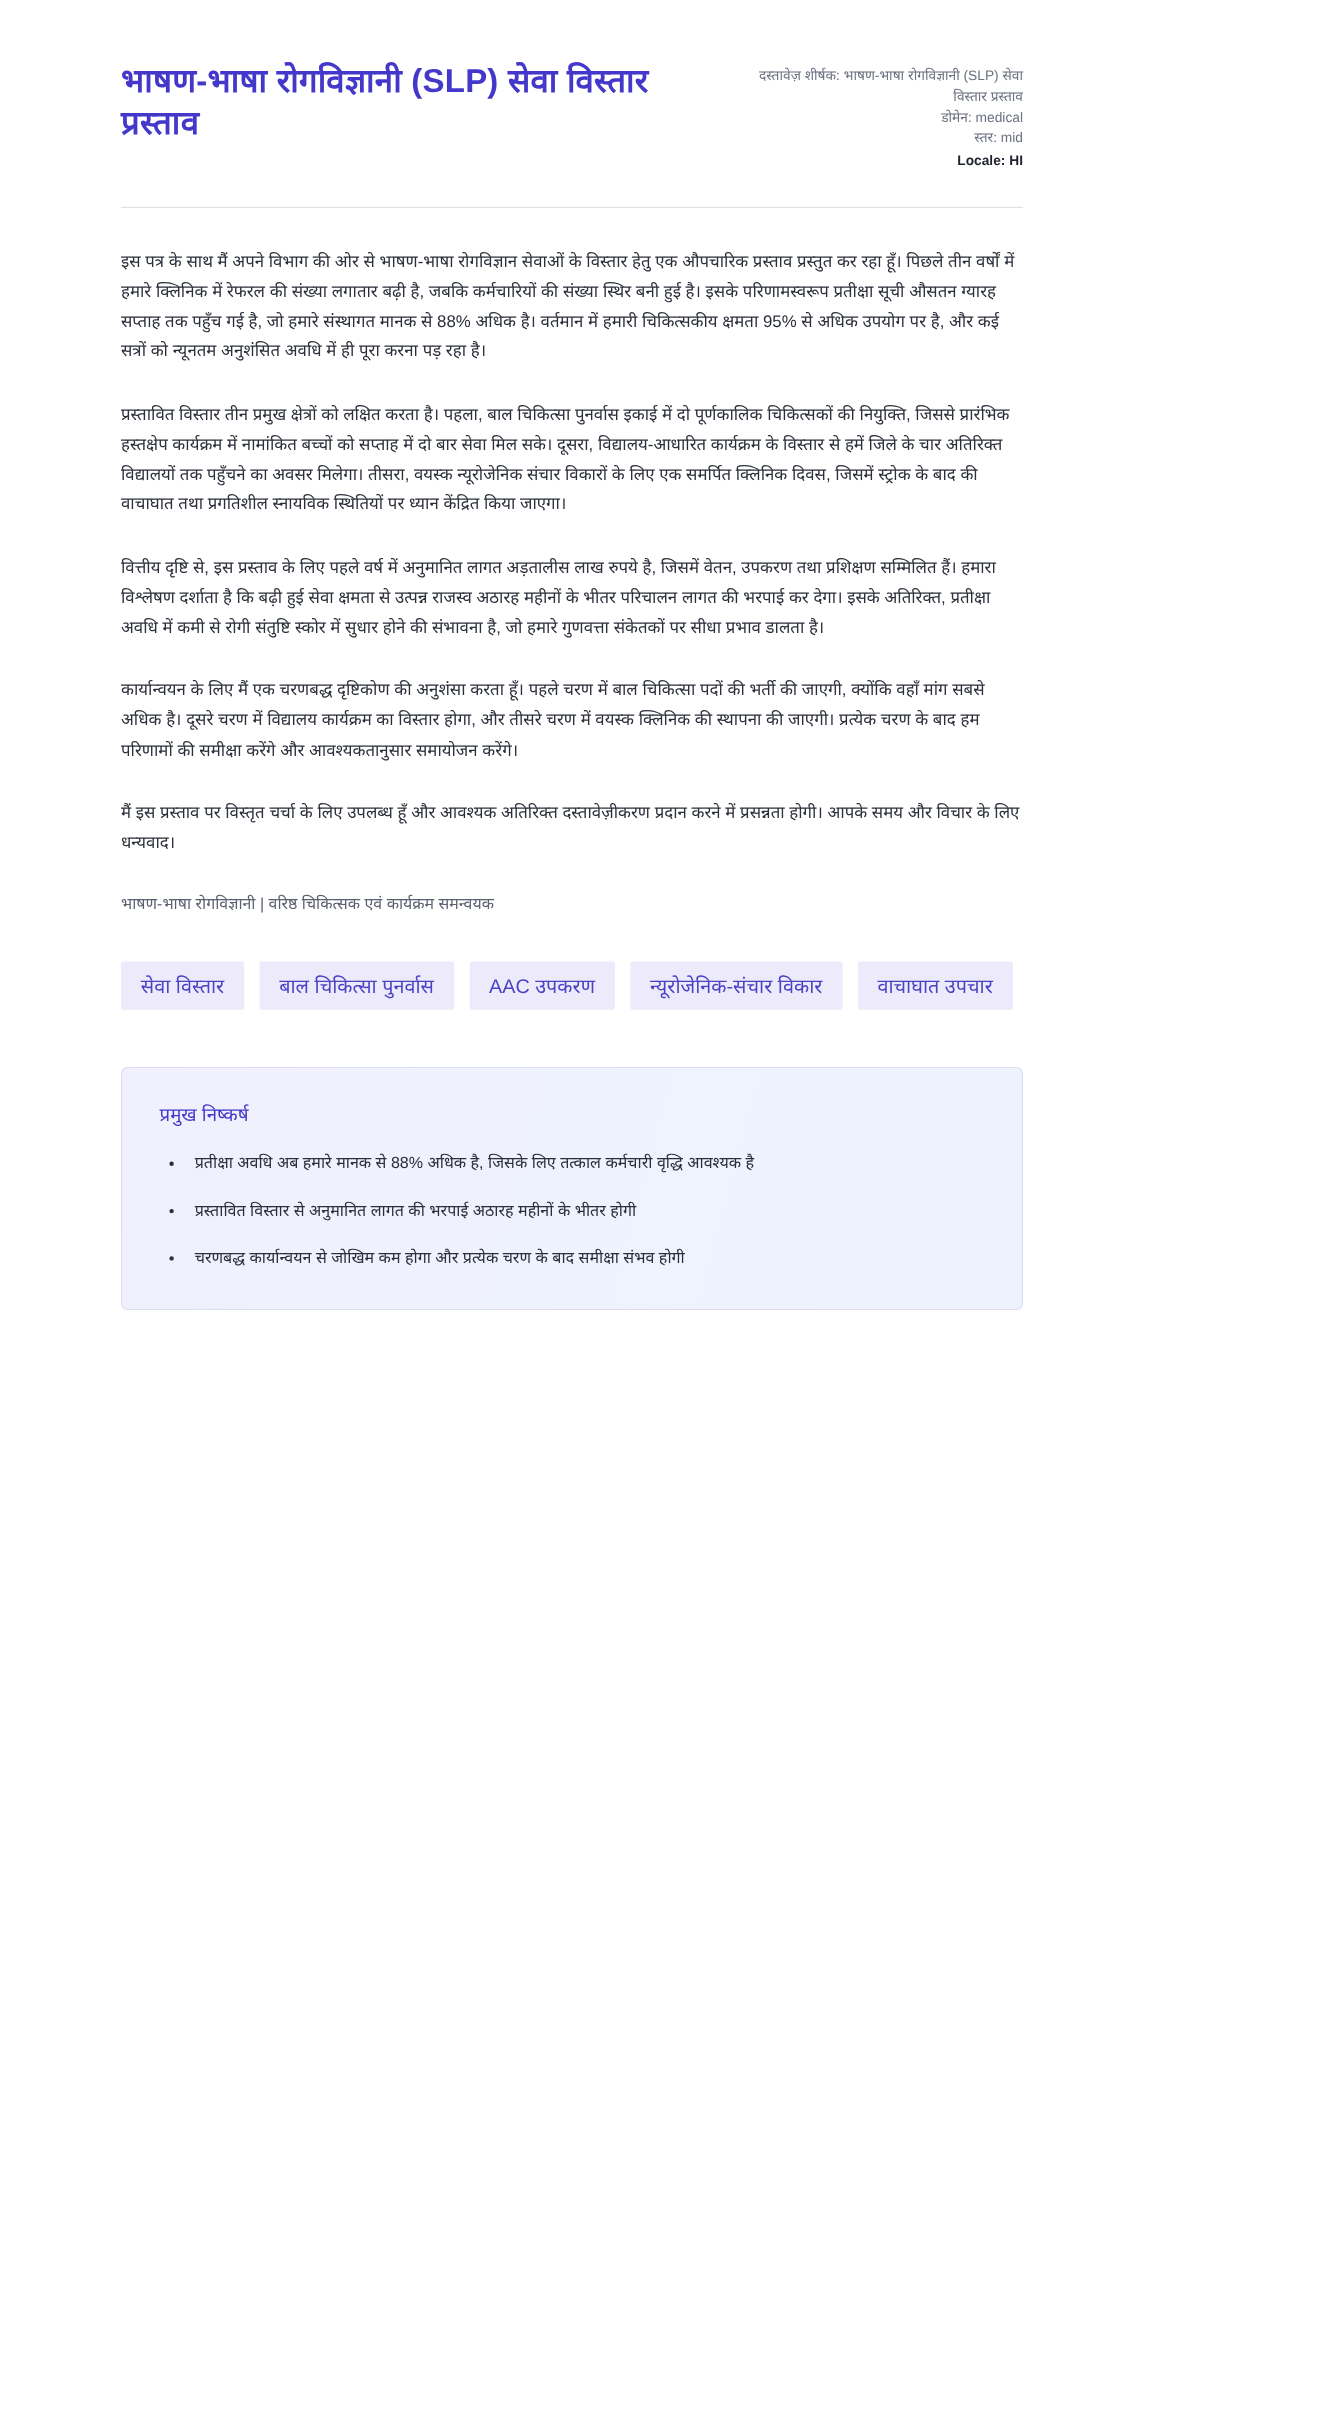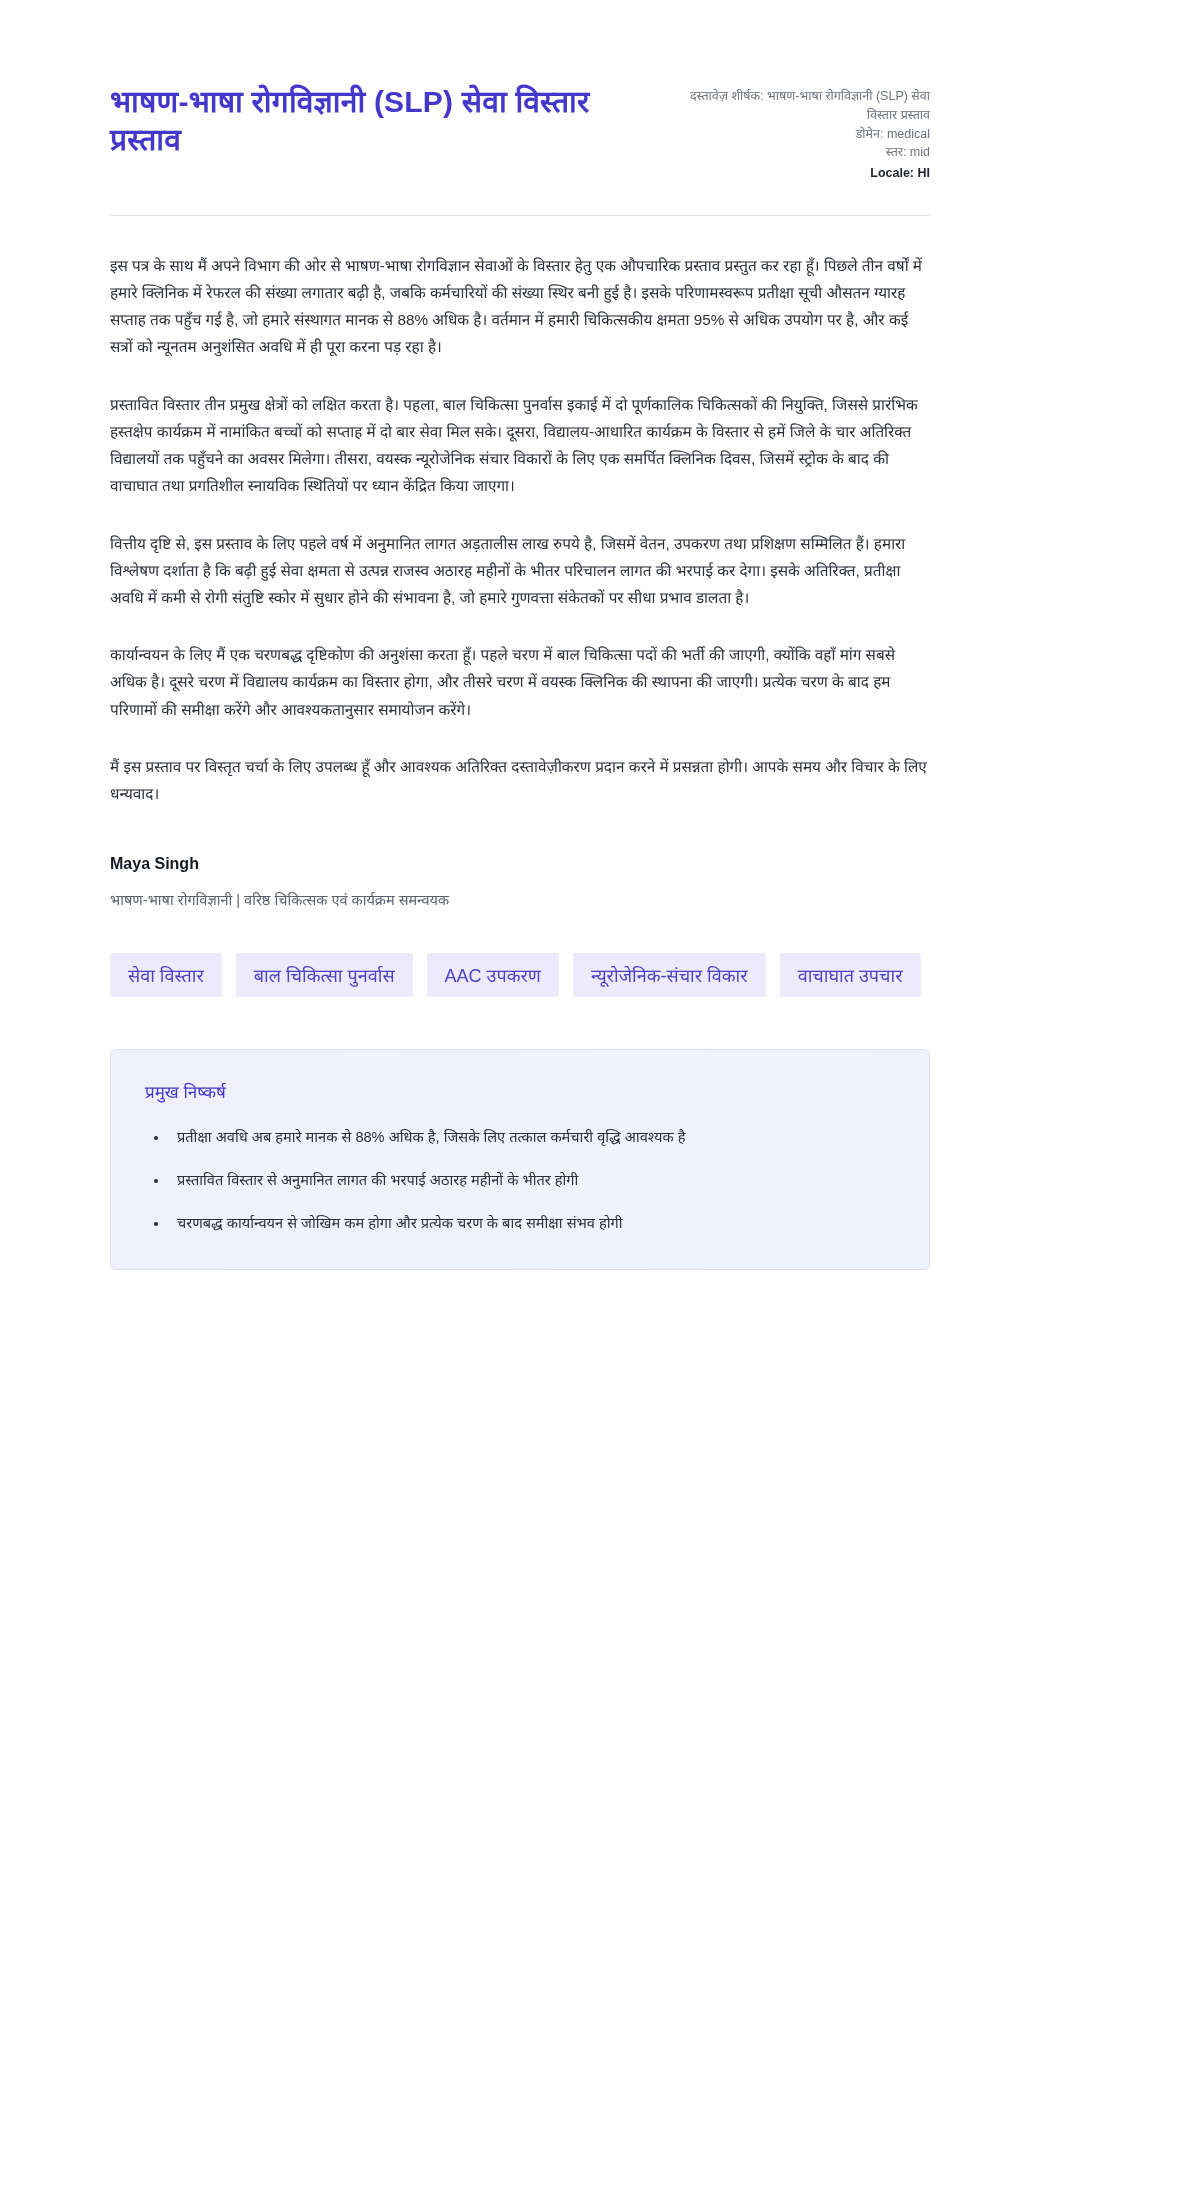--- a/index.html
+++ b/index.html
@@ -11,21 +11,20 @@
     width: 1200px;
     min-height: 2190px;
     font-family: "Liberation Sans", sans-serif;
     color: #1f2330;
     -webkit-font-smoothing: antialiased;
   }
   .page {
     width: 1040px;
     box-sizing: border-box;
     padding: 56px 110px 40px 110px;
-    margin-top: 27px;
   }
   
   .header {
     display: flex;
     align-items: flex-start;
     justify-content: space-between;
     gap: 30px;
   }
   .header-left {
     flex: 1 1 auto;
@@ -161,21 +160,20 @@
   <hr class="divider">
 
   <div class="letter">
 
     <p class="para">इस पत्र के साथ मैं अपने विभाग की ओर से भाषण-भाषा रोगविज्ञान सेवाओं के विस्तार हेतु एक औपचारिक प्रस्ताव प्रस्तुत कर रहा हूँ। पिछले तीन वर्षों में हमारे क्लिनिक में रेफरल की संख्या लगातार बढ़ी है, जबकि कर्मचारियों की संख्या स्थिर बनी हुई है। इसके परिणामस्वरूप प्रतीक्षा सूची औसतन ग्यारह सप्ताह तक पहुँच गई है, जो हमारे संस्थागत मानक से 88% अधिक है। वर्तमान में हमारी चिकित्सकीय क्षमता 95% से अधिक उपयोग पर है, और कई सत्रों को न्यूनतम अनुशंसित अवधि में ही पूरा करना पड़ रहा है।</p>
     <p class="para">प्रस्तावित विस्तार तीन प्रमुख क्षेत्रों को लक्षित करता है। पहला, बाल चिकित्सा पुनर्वास इकाई में दो पूर्णकालिक चिकित्सकों की नियुक्ति, जिससे प्रारंभिक हस्तक्षेप कार्यक्रम में नामांकित बच्चों को सप्ताह में दो बार सेवा मिल सके। दूसरा, विद्यालय-आधारित कार्यक्रम के विस्तार से हमें जिले के चार अतिरिक्त विद्यालयों तक पहुँचने का अवसर मिलेगा। तीसरा, वयस्क न्यूरोजेनिक संचार विकारों के लिए एक समर्पित क्लिनिक दिवस, जिसमें स्ट्रोक के बाद की वाचाघात तथा प्रगतिशील स्नायविक स्थितियों पर ध्यान केंद्रित किया जाएगा।</p>
     <p class="para">वित्तीय दृष्टि से, इस प्रस्ताव के लिए पहले वर्ष में अनुमानित लागत अड़तालीस लाख रुपये है, जिसमें वेतन, उपकरण तथा प्रशिक्षण सम्मिलित हैं। हमारा विश्लेषण दर्शाता है कि बढ़ी हुई सेवा क्षमता से उत्पन्न राजस्व अठारह महीनों के भीतर परिचालन लागत की भरपाई कर देगा। इसके अतिरिक्त, प्रतीक्षा अवधि में कमी से रोगी संतुष्टि स्कोर में सुधार होने की संभावना है, जो हमारे गुणवत्ता संकेतकों पर सीधा प्रभाव डालता है।</p>
     <p class="para">कार्यान्वयन के लिए मैं एक चरणबद्ध दृष्टिकोण की अनुशंसा करता हूँ। पहले चरण में बाल चिकित्सा पदों की भर्ती की जाएगी, क्योंकि वहाँ मांग सबसे अधिक है। दूसरे चरण में विद्यालय कार्यक्रम का विस्तार होगा, और तीसरे चरण में वयस्क क्लिनिक की स्थापना की जाएगी। प्रत्येक चरण के बाद हम परिणामों की समीक्षा करेंगे और आवश्यकतानुसार समायोजन करेंगे।</p>
     <p class="para">मैं इस प्रस्ताव पर विस्तृत चर्चा के लिए उपलब्ध हूँ और आवश्यक अतिरिक्त दस्तावेज़ीकरण प्रदान करने में प्रसन्नता होगी। आपके समय और विचार के लिए धन्यवाद।</p>
 
-    <p class="sign-name">Maya Singh</p>
     <p class="sign-role">भाषण-भाषा रोगविज्ञानी | वरिष्ठ चिकित्सक एवं कार्यक्रम समन्वयक</p>
   </div>
 
   <div class="tags">
     <span class="tag">सेवा विस्तार</span>
     <span class="tag">बाल चिकित्सा पुनर्वास</span>
     <span class="tag">AAC उपकरण</span>
     <span class="tag">न्यूरोजेनिक-संचार विकार</span>
     <span class="tag">वाचाघात उपचार</span>
   </div>

